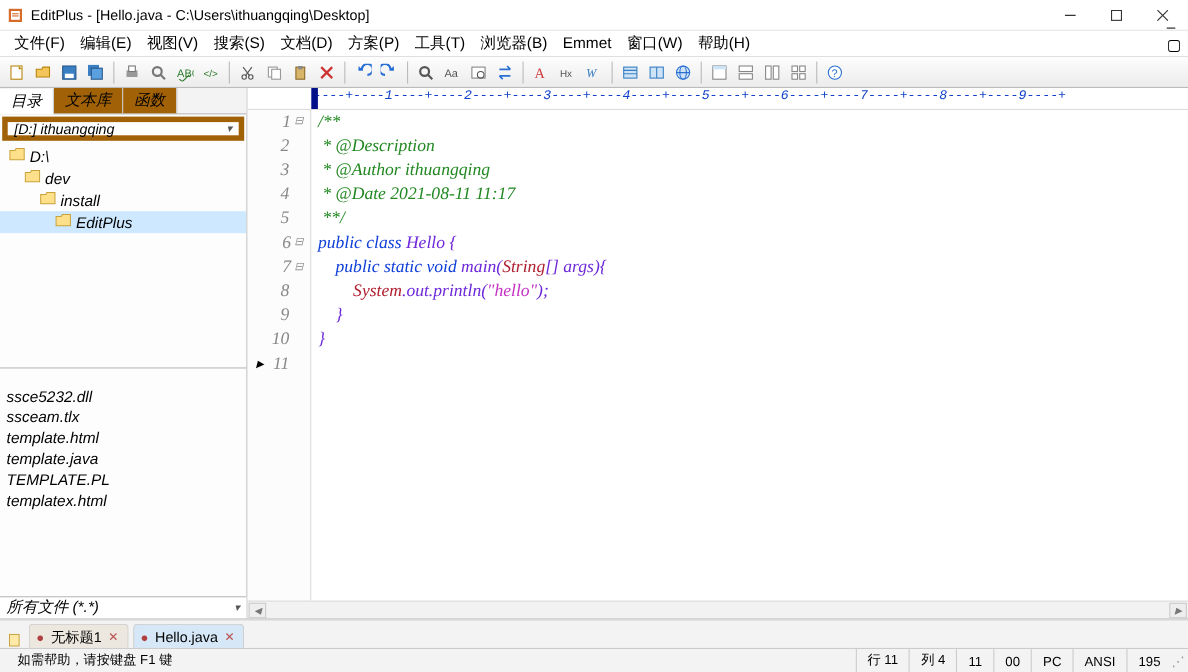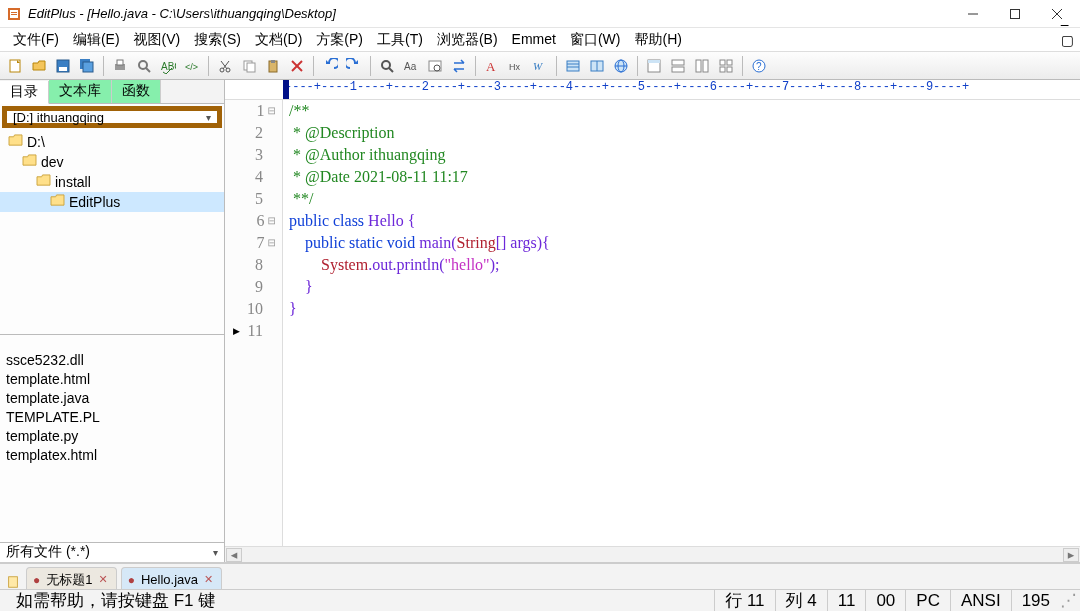--- a/index.html
+++ b/index.html
@@ -16,21 +16,20 @@
 }
 
 
 .titlebar {
   height: 28px;
   background: #fff;
   display: flex;
   align-items: center;
   padding: 0 2px 0 6px;
   border-bottom: 1px solid #e5e5e5;
-  font-style: italic;
 }
 .titlebar .app-icon { width: 16px; height: 16px; margin-right: 6px; display:inline-flex; align-items:center; justify-content:center;}
 .titlebar .title-text { flex: 1; font-size: 13px; color:#000;}
 .titlebar .win-btn { width: 42px; height: 28px; display:flex; align-items:center; justify-content:center; color:#555;}
 
 
 .menubar {
   height: 24px;
   display: flex;
   align-items: center;
@@ -58,38 +57,39 @@
 }
 .tb-sep { width:1px; height:20px; background:#bbb; margin:0 3px; }
 .tb-icon { width:16px; height:16px; }
 
 
 .main {
   flex:1;
   display:flex;
   overflow:hidden;
   border-bottom:1px solid #ccc;
+  font-style:italic;
 }
 
 
 .side {
   width: 225px;
   display:flex;
   flex-direction:column;
   border-right:1px solid #bbb;
   background:#fdfdfd;
 }
 .side-tabs {
   height: 24px;
   display:flex;
   border-bottom:1px solid #bbb;
   font-size:14px;
   background:#f3f3f3;
 }
-.side-tab { padding: 2px 10px; border-right:1px solid #ccc; background:#86efac;}
+.side-tab { padding: 2px 10px; border-right:1px solid #ccc; background:#a16207;}
 .side-tab.active { background:#fff; border-bottom:1px solid #fff; position:relative; top:1px;}
 .side .dropdown {
   margin:2px;
   height:22px;
   border:5px solid #a16207;
   background:#fff;
   display:flex; align-items:center;
   padding:0 6px;
   font-size:13px;
   justify-content:space-between;
@@ -212,21 +212,21 @@
 .doctab .close { color:#b55; font-size:11px; cursor:default;}
 .doctabs .anchor { width:18px; display:flex; justify-content:center; color:#caa24a;}
 
 
 .statusbar {
   height: 22px;
   background:#f3f3f3;
   border-top:1px solid #ccc;
   display:flex;
   align-items:center;
-  font-size:17px;
+  font-size:12px;
   padding: 0 6px;
 }
 .statusbar .cell { padding: 0 10px; border-left:1px solid #ccc; height:100%; display:flex; align-items:center;}
 .statusbar .cell:first-child { border-left:none; flex:1;}
 .statusbar .grip { margin-left:auto; color:#999; letter-spacing:-3px; }
 
 .chev { font-size:10px; color:#555;}
 </style>
 </head>
 <body>
@@ -502,24 +502,24 @@
         <div class="tree-row selected">
           <span class="indent" style="width: 42px;"></span>
           <span><svg class="folder-icon" viewBox="0 0 16 14">
               <path d="M1 3 L6 3 L7 1 L15 1 L15 12 L1 12 Z" fill="#ffe08a" stroke="#caa23a"></path>
             </svg></span>
           <span>EditPlus</span>
         </div>
       </div>
     <div class="filelist" id="filelist">
         <div class="file-row">ssce5232.dll</div>
+        <div class="file-row">ssceam.tlx</div>
         <div class="file-row">template.html</div>
         <div class="file-row">template.java</div>
         <div class="file-row">TEMPLATE.PL</div>
-        <div class="file-row">template.py</div>
         <div class="file-row">templatex.html</div>
       </div>
     <div class="filter">
       <span>所有文件 (*.*)</span>
       <span class="chev">▾</span>
     </div>
   </div>
 
   <div class="editor">
     <div class="ruler">

